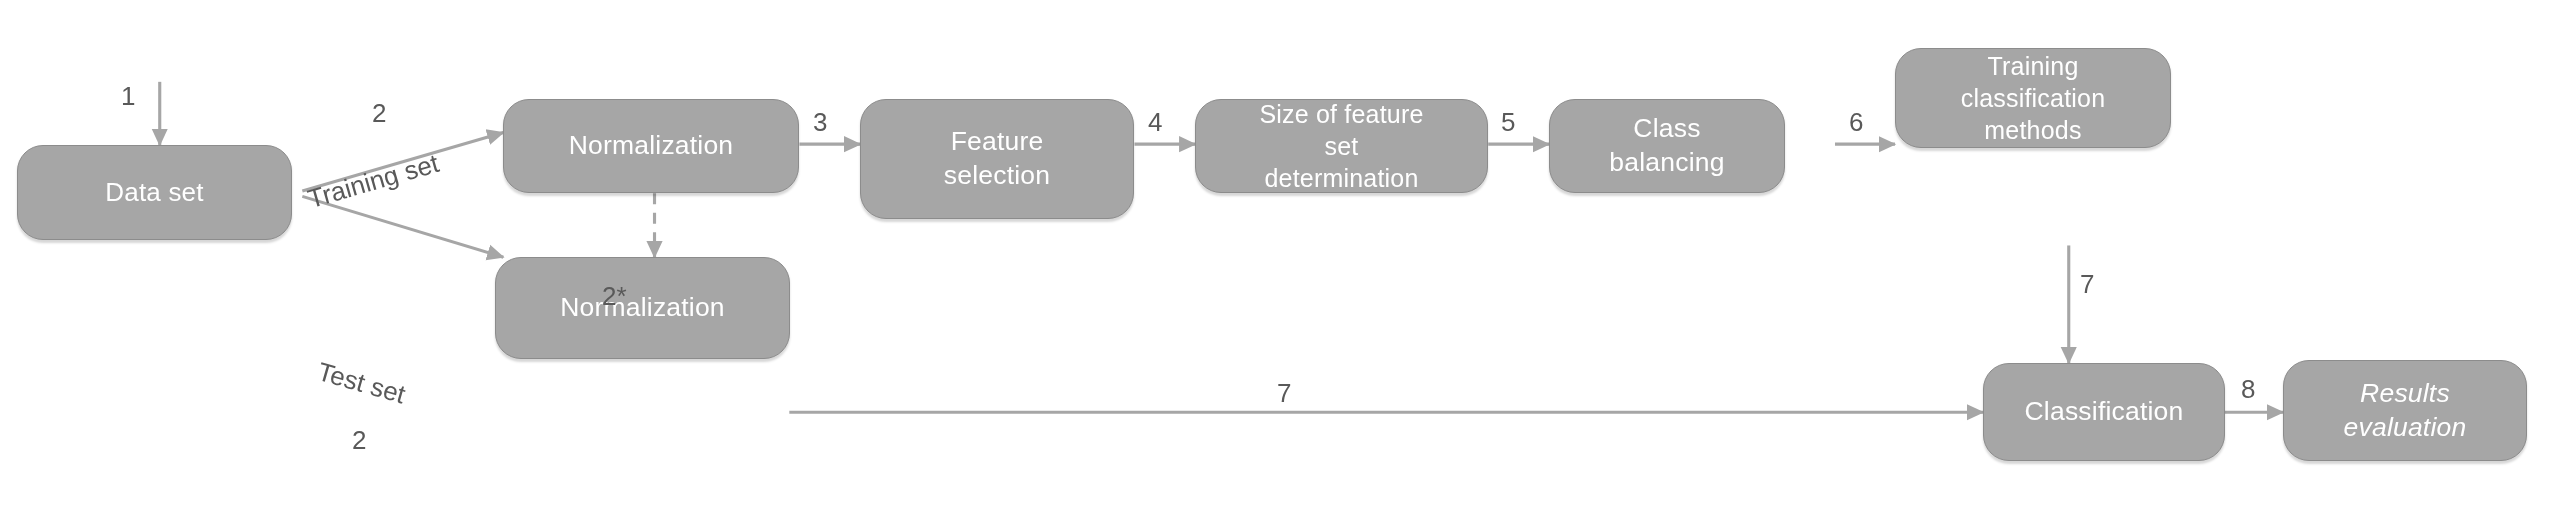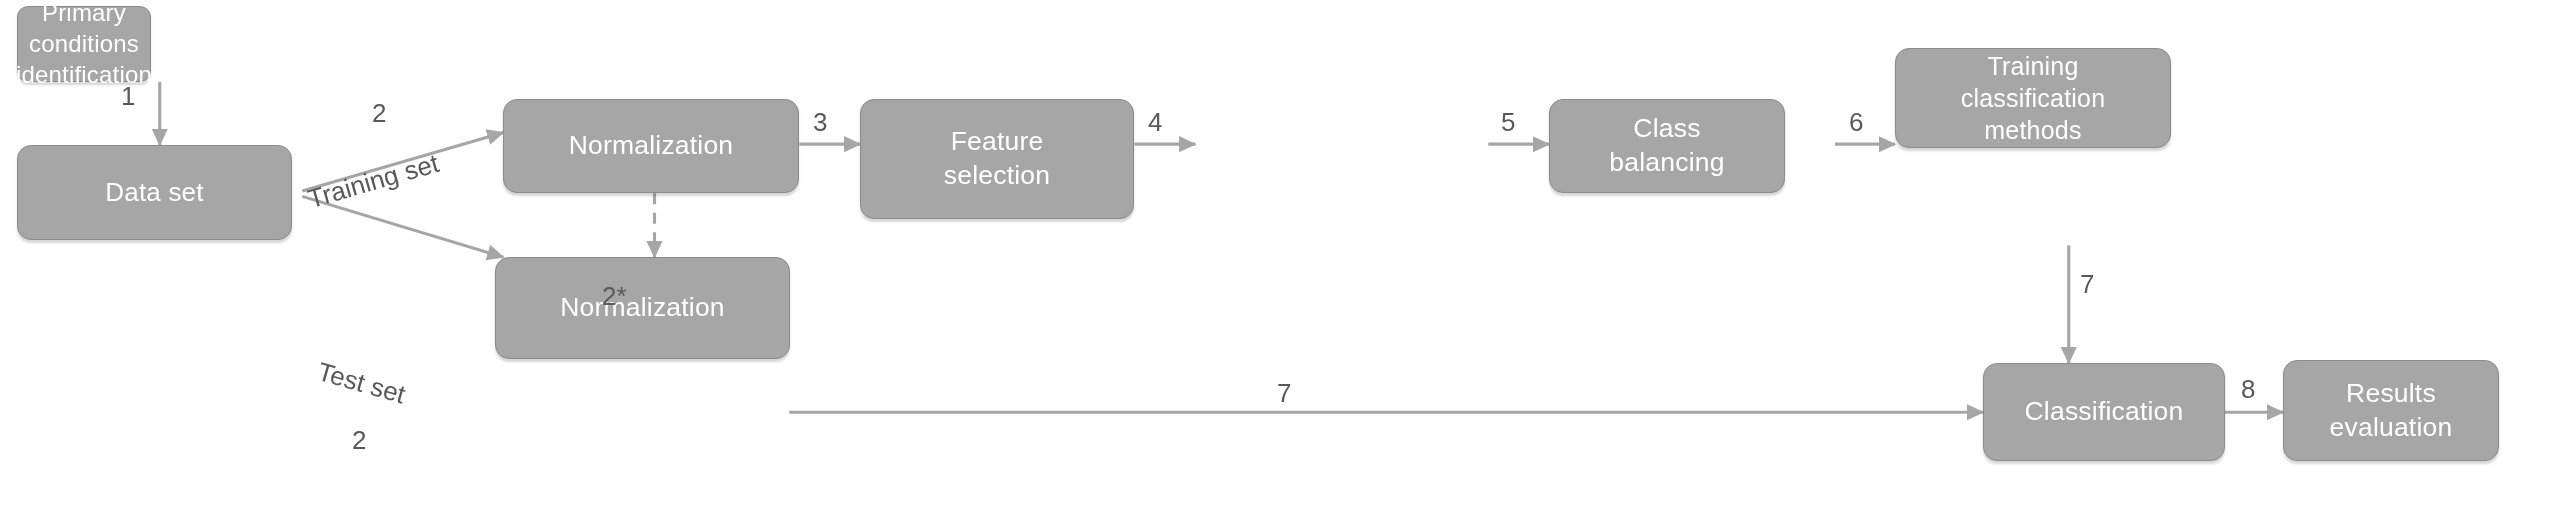--- a/index.html
+++ b/index.html
@@ -15,21 +15,21 @@
     width: 2576px;
     height: 533px;
     background: #ffffff;
     overflow: hidden;
   }
   .node {
     position: absolute;
     box-sizing: border-box;
     background: #a6a6a6;
     border: 1.6px solid #8c8c8c;
-    border-radius: 14px;
+    border-radius: 26px;
     color: #ffffff;
     display: flex;
     align-items: center;
     justify-content: center;
     text-align: center;
     font-size: 26.5px;
     line-height: 1.28;
     letter-spacing: 0.2px;
     padding: 3.1px 7.8px;
     box-shadow: 0 2.3px 2.3px rgba(0,0,0,0.16);
@@ -83,44 +83,44 @@
 
     <line x1="840" y1="248" x2="840" y2="330" stroke="#a6a6a6" stroke-width="4" stroke-dasharray="14 11" marker-end="url(#arrowhead)"></line>
 
     <line x1="2655" y1="315" x2="2655" y2="466" stroke="#a6a6a6" stroke-width="4" marker-end="url(#arrowhead)"></line>
 
     <line x1="1013" y1="529" x2="2545" y2="529" stroke="#a6a6a6" stroke-width="4" marker-end="url(#arrowhead)"></line>
 
     <line x1="2855" y1="529" x2="2930" y2="529" stroke="#a6a6a6" stroke-width="4" marker-end="url(#arrowhead)"></line>
   </svg>
 
-  <div class="node" style="left:17px; top:6.2px; width:134px; height:76px; font-size:24px; border-radius:11px;">Primary
-conditions
-identification</div>
 
   <div class="node" style="left:17px; top:145px; width:275px; height:95px; font-size:26px;">Data set</div>
 
   <div class="node" style="left:503px; top:99px; width:296px; height:94px;">Normalization</div>
 
   <div class="node" style="left:860px; top:99px; width:274px; height:120px;">Feature
 selection</div>
 
+  <div class="node" style="left:1195px; top:99px; width:293px; height:94px; font-size:25px;">Size of feature
+set
+determination</div>
 
   <div class="node" style="left:1549px; top:99px; width:236px; height:94px;">Class
 balancing</div>
 
   <div class="node" style="left:1895px; top:48px; width:276px; height:100px; font-size:25px;">Training
 classification
 methods</div>
 
   <div class="node" style="left:495px; top:257px; width:295px; height:102px;">Normalization</div>
 
   <div class="node" style="left:1983px; top:363px; width:242px; height:98px;">Classification</div>
 
-  <div class="node" style="left:2283px; top:360px; width:216px; height:101px;">Results
+  <div class="node" style="left:2283px; top:360px; width:244px; height:101px;font-style:italic;">Results
 evaluation</div>
 
   <div class="edge-label" style="left:121px; top:83px;">1</div>
 
   <div class="edge-label" style="left:372px; top:100px;">2</div>
 
   <div class="edge-label rot" style="left:312px; top:186px; transform: rotate(-16deg); transform-origin: left bottom;">Training set</div>
 
   <div class="edge-label rot" style="left:315px; top:357px; transform: rotate(16deg); transform-origin: left bottom;">Test set</div>
 

